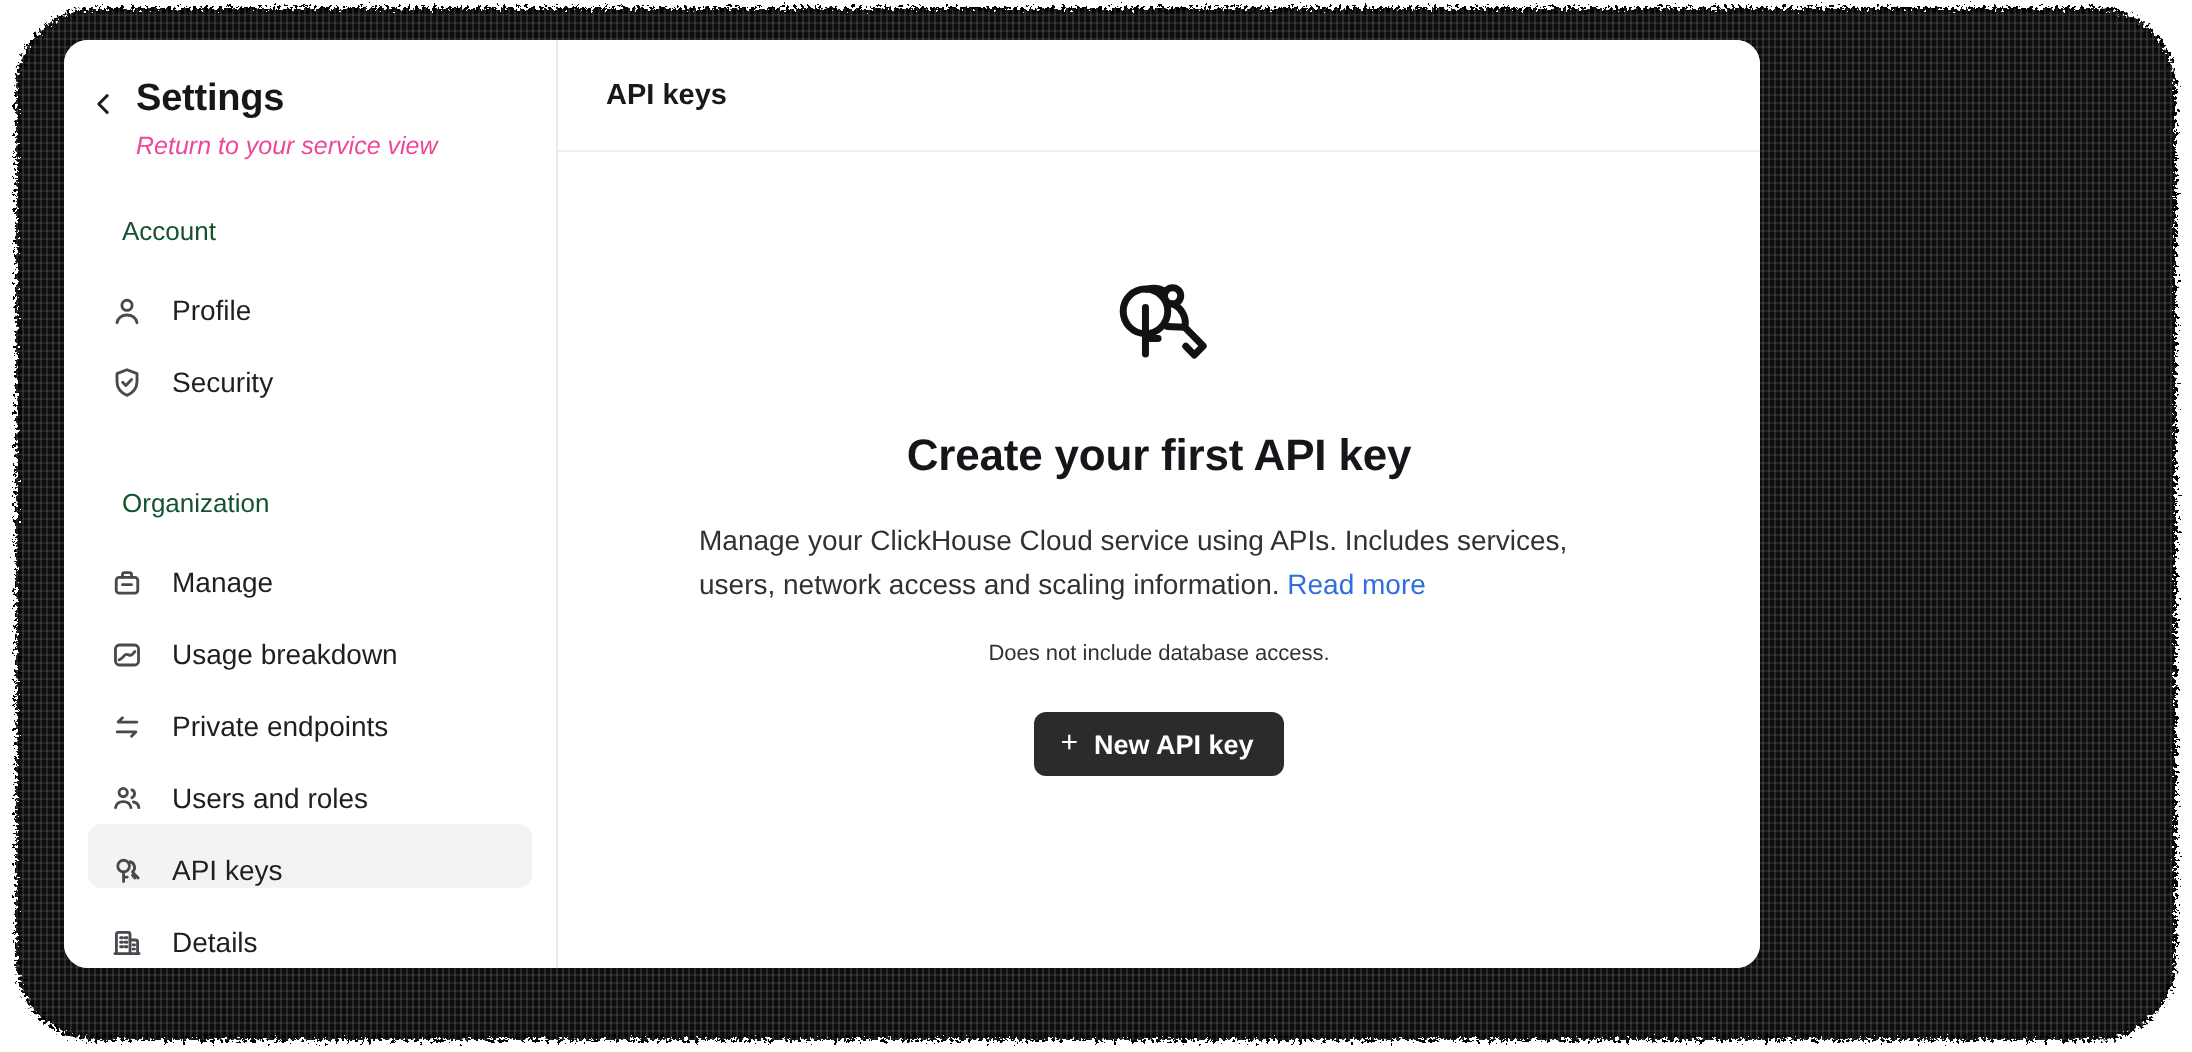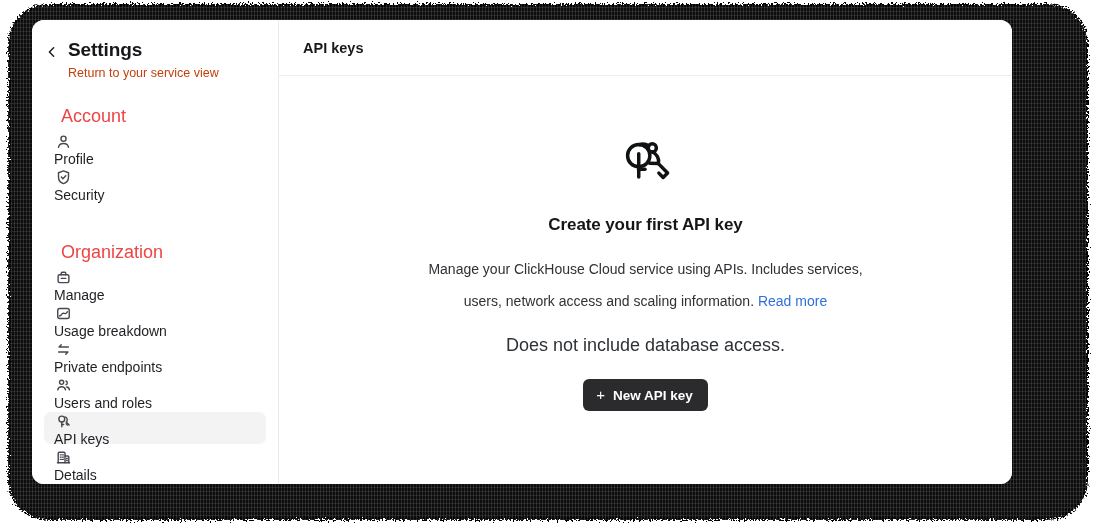--- a/index.html
+++ b/index.html
@@ -43,21 +43,21 @@
       repeating-linear-gradient(0deg, rgba(255,255,255,.16) 0 1px, rgba(0,0,0,0) 1px 4px);
     mix-blend-mode: screen;
     pointer-events: none;
   }
 
   
   #app-window {
     position: absolute;
     left: 32px;
     top: 20px;
-    width: 980px;
+    width: 848px;
     height: 464px;
     background: #ffffff;
     border-radius: 12px;
     overflow: hidden;
     display: flex;
     z-index: 3;
   }
 
   
   #sidebar {
@@ -86,47 +86,47 @@
   .head-texts { padding-left: 6px; }
   .settings-title {
     font-size: 19px;
     font-weight: 600;
     color: #15171a;
     letter-spacing: -0.1px;
     line-height: 24px;
   }
   .settings-sub {
     font-size: 12.5px;
-    color: #c2410c;
+    color: #ec4899;
     margin-top: 3px;
     line-height: 16px;
+    font-style: italic;
   }
 
   .group-label {
-    font-size: 18px;
-    color: #ef4444;
+    font-size: 13px;
+    color: #14532d;
     padding: 0 0 0 29px;
     margin-top: 27px;
     margin-bottom: 8px;
     line-height: 16px;
   }
   .group-label.org { margin-top: 44px; }
 
   .nav-list { padding: 0 12px; }
 
   .nav-item {
     display: flex;
-    align-items: flex-start;
+    align-items: flex-end;
     height: 32px;
     border-radius: 7px;
     padding: 0 10px;
     margin-bottom: 0px;
     cursor: pointer;
     text-decoration: none;
-    flex-direction: column;
   }
   .nav-item + .nav-item { margin-top: 4px; }
   .nav-item.active { background: #f3f3f4; }
 
   .nav-icon {
     width: 18px;
     height: 18px;
     flex: 0 0 18px;
     margin-right: 14px;
     display: flex;
@@ -174,41 +174,41 @@
   .keys-illustration {
     width: 64px;
     height: 64px;
     color: #111214;
     display: flex;
     align-items: center;
     justify-content: center;
   }
   .empty-title {
     margin-top: 22px;
-    font-size: 17px;
+    font-size: 22px;
     font-weight: 600;
     color: #141619;
     letter-spacing: -0.1px;
   }
   .empty-desc {
     margin-top: 18px;
     font-size: 14px;
-    line-height: 32px;
+    line-height: 22px;
     color: #2e3135;
-    text-align: center;
+    text-align: left;
     max-width: 460px;
   }
   .read-more {
     color: #2f6fdd;
     text-decoration: none;
     cursor: pointer;
   }
   .empty-note {
     margin-top: 18px;
-    font-size: 18px;
+    font-size: 11px;
     color: #2e3135;
     text-align: center;
   }
 
   .new-key-btn {
     margin-top: 23px;
     height: 32px;
     background: #2b2b2e;
     color: #ffffff;
     border: none;

